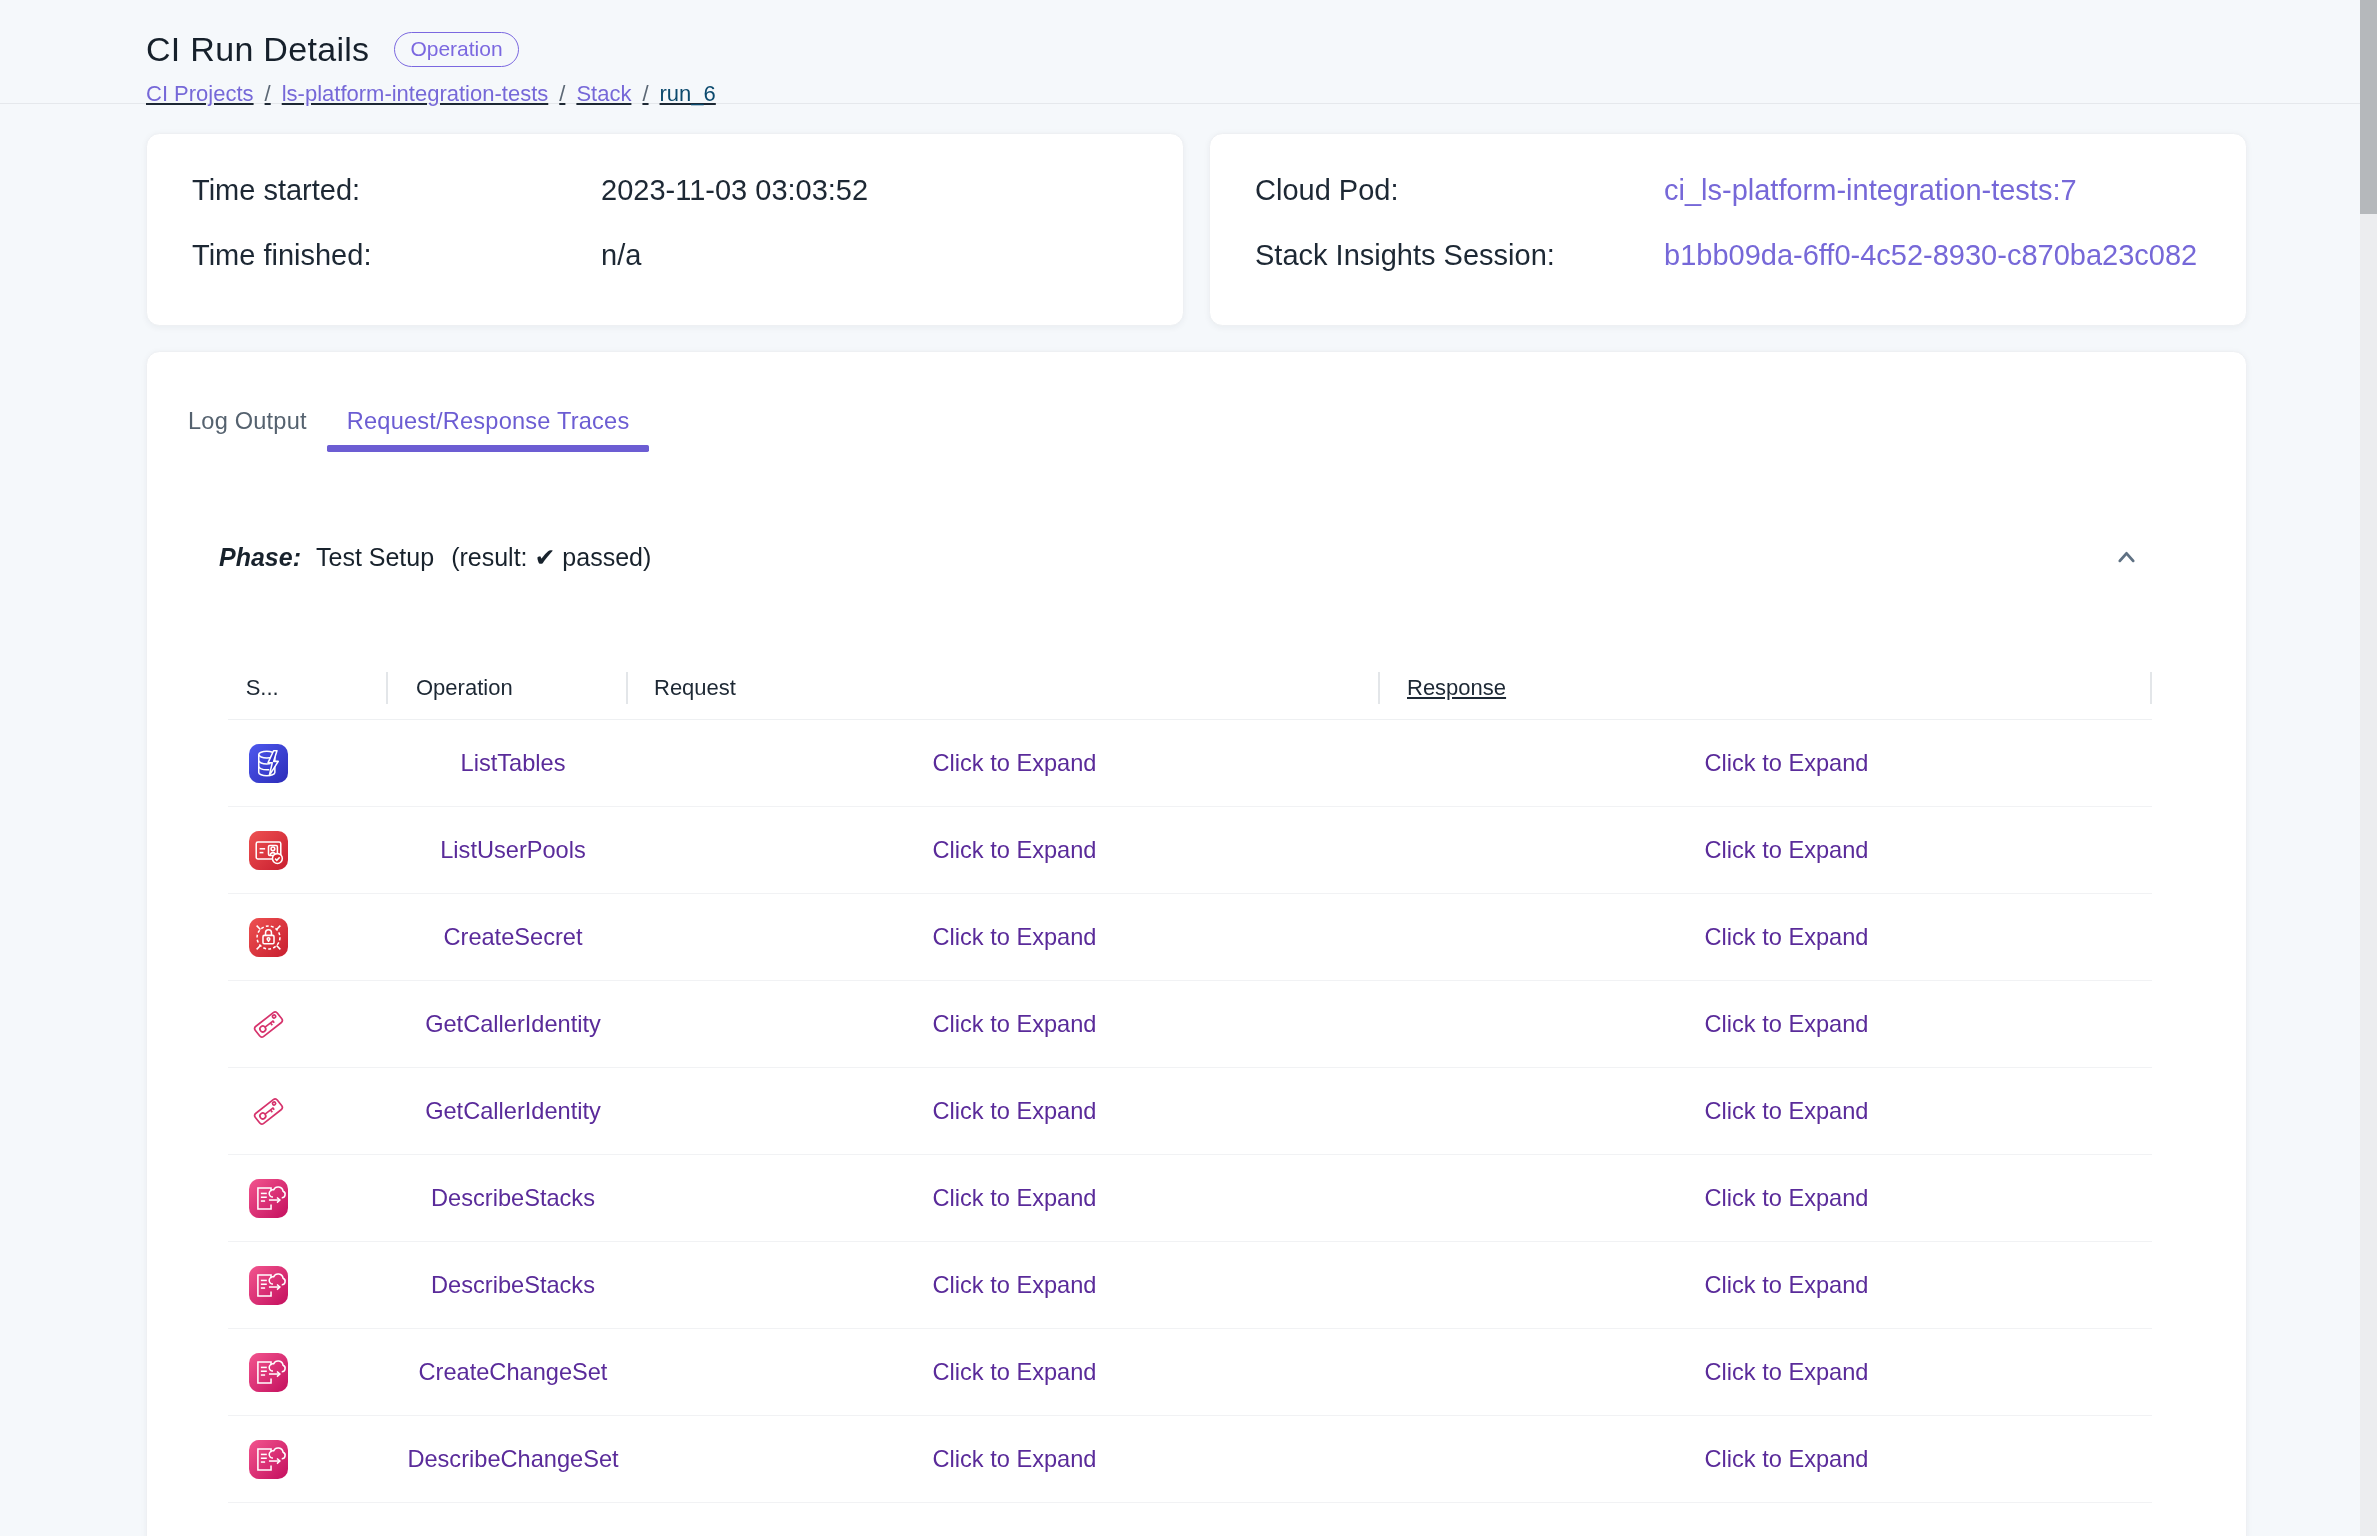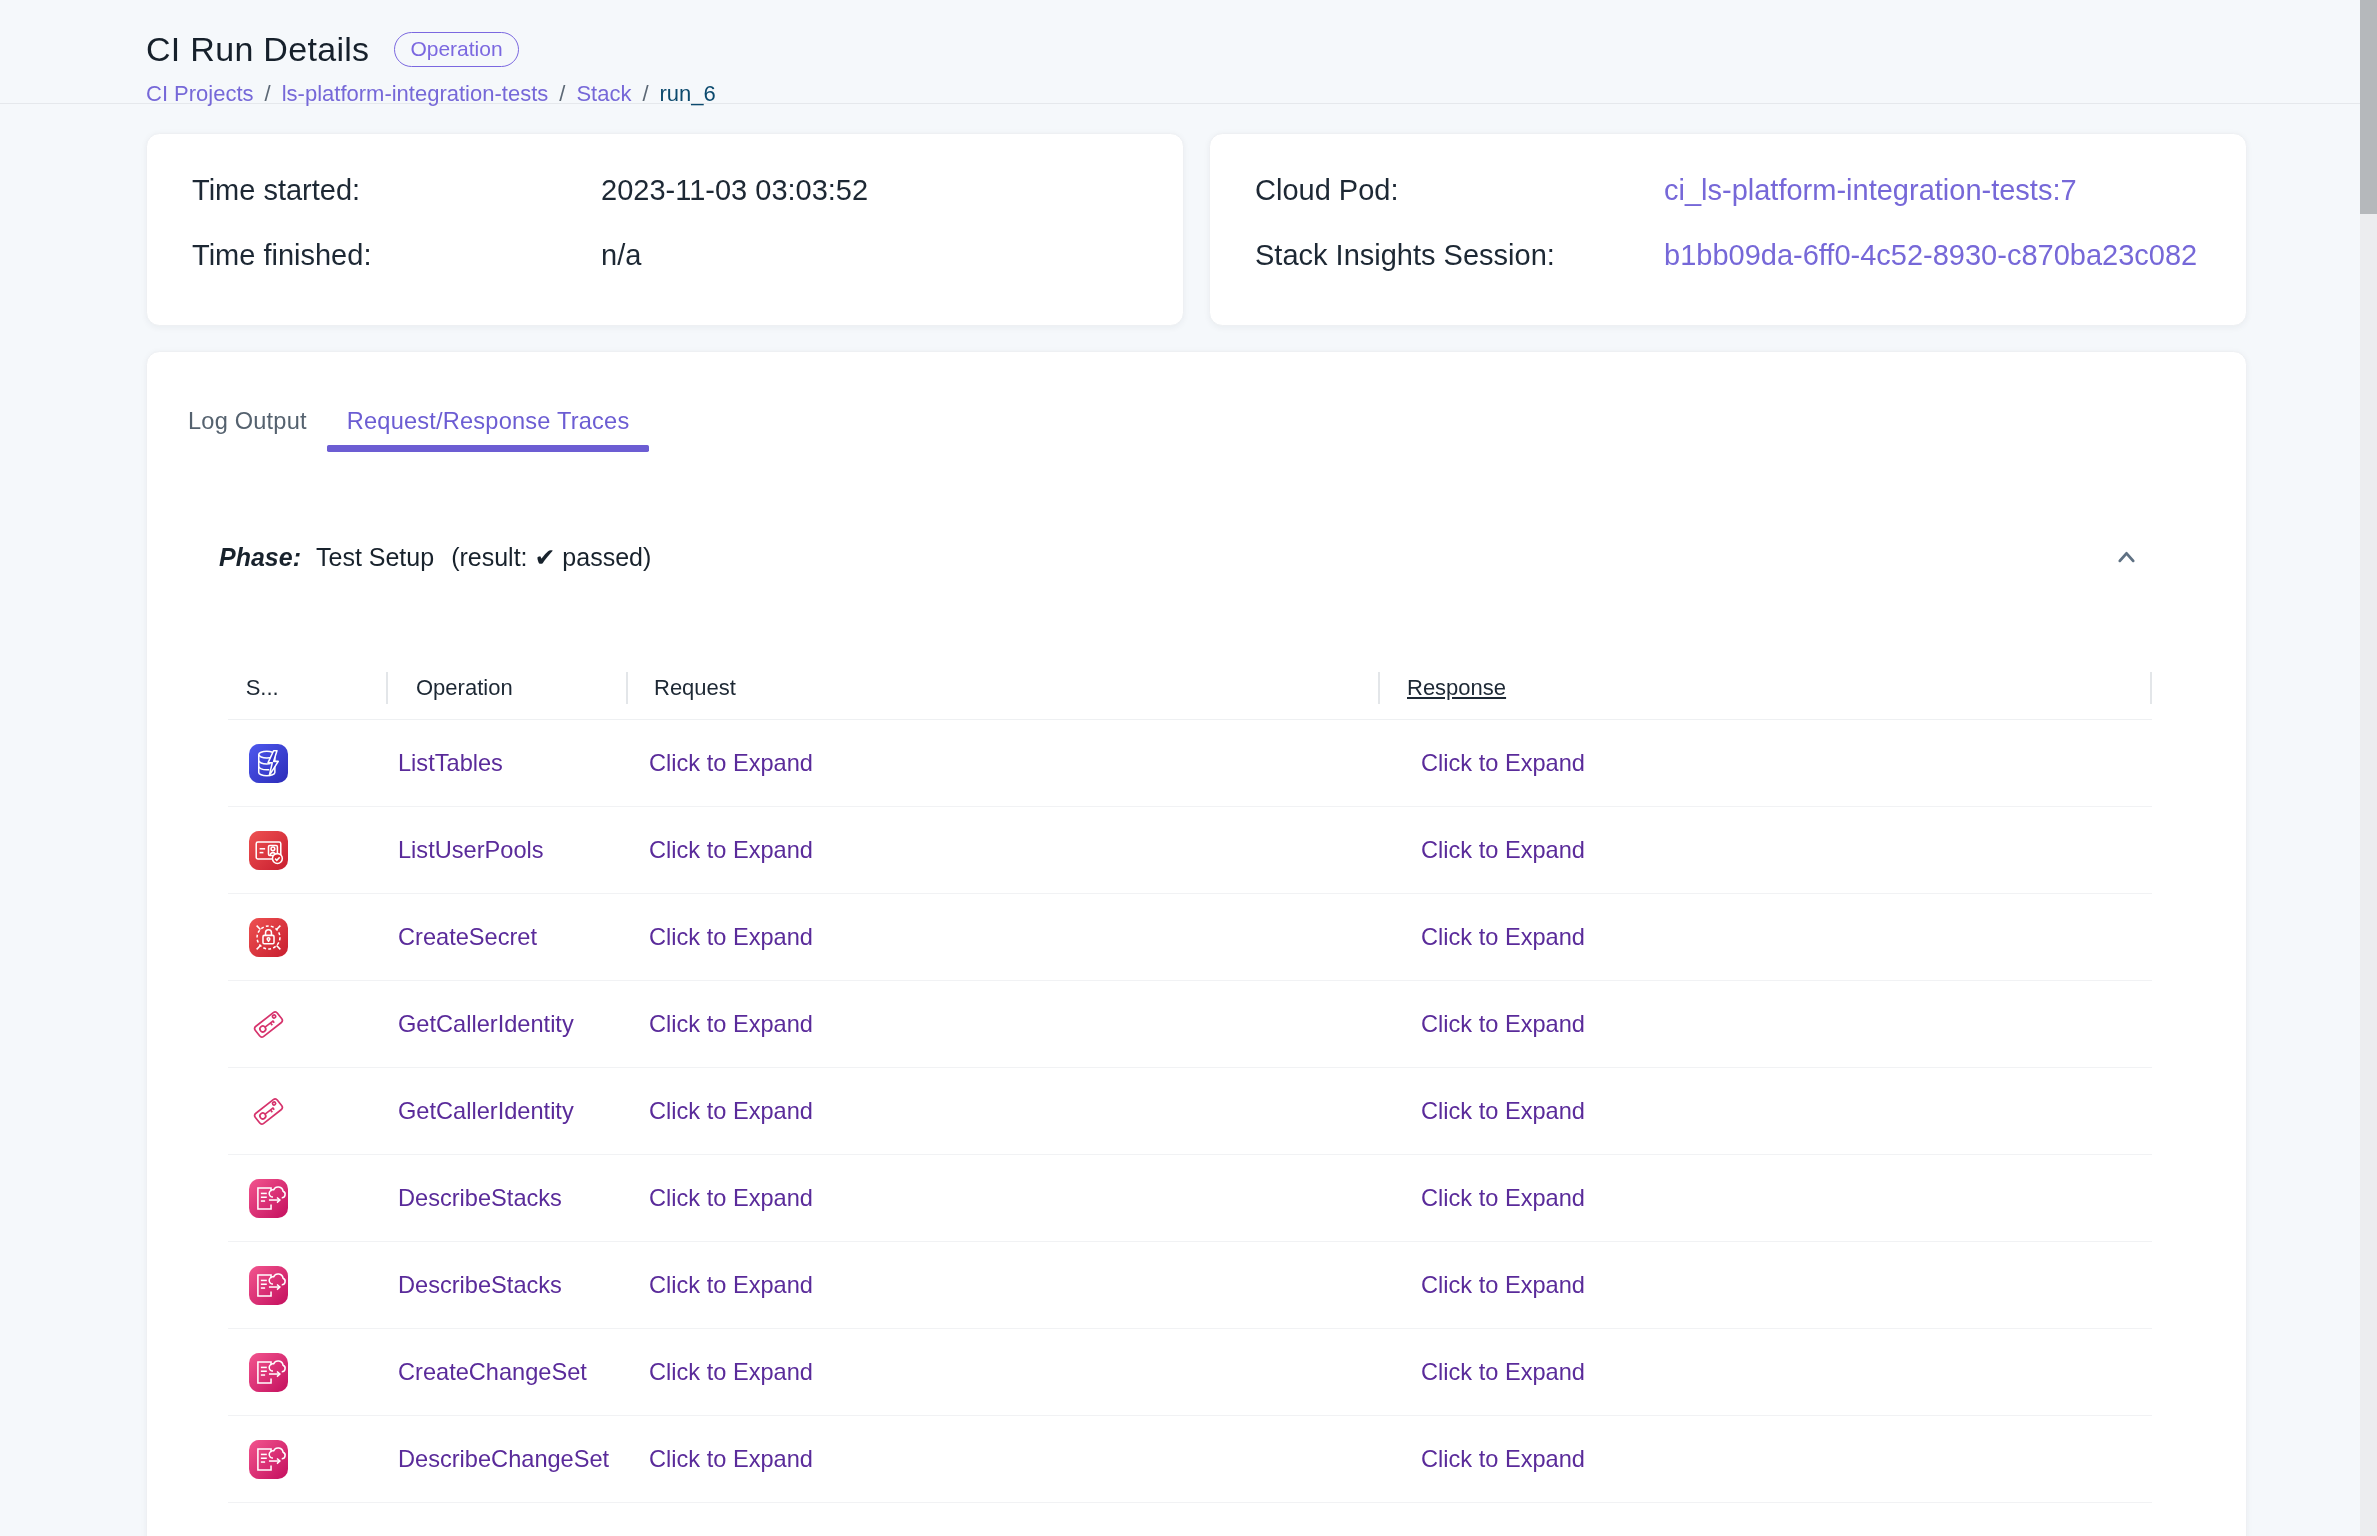--- a/index.html
+++ b/index.html
@@ -17,21 +17,21 @@
   .scrollbar-thumb { position:absolute; top:0; left:0; width:17px; height:214px; background:#b5b8bb; }
 
   
   .app-header { height:104px; padding:30px 0 0 146px; border-bottom:0.8px solid #e5e8ec; }
   .title-row { display:flex; align-items:center; }
   .page-title { font-size:34px; font-weight:500; color:#16202b; letter-spacing:0.3px; }
   .badge {
     margin-left:25px; border:1.7px solid #7b68e0; color:#7b68e0;
     border-radius:20px; padding:5px 15px 6.7px; font-size:21px; line-height:1;
   }
-  .breadcrumb { margin-top:11.8px; display:flex; align-items:flex-start; font-size:22px; }
+  .breadcrumb { margin-top:11.8px; display:flex; align-items:flex-start; font-size:22px;text-decoration:underline; }
   .crumb-wrap { display:flex; align-items:center; }
   .crumb { color:#0c4a6e; }
   .crumb-link { color:#7668d8; cursor:pointer; }
   .crumb-sep { color:#5c6875; margin:0 11px; }
 
   
   .cards-row { display:flex; gap:25px; margin:29px 130px 0 146px; }
   .card {
     flex:1; height:193px; background:#ffffff; border:0.8px solid #eef0f3;
     border-radius:13.5px; box-shadow:0 1.7px 6.7px rgba(20,30,50,.05);
@@ -69,21 +69,21 @@
   .thead, .trow { display:grid; grid-template-columns:160px 240px 752px 1fr; align-items:center; }
   .thead { height:63px; border-bottom:0.8px solid #eef0f2; font-size:22px; color:#1d2834; }
   .th { position:relative; height:100%; display:flex; align-items:center; }
   .th::after { content:''; position:absolute; right:0; top:50%; transform:translateY(-50%);
                width:1.7px; height:32px; background:#e3e6e9; }
   .th-service  { padding-left:17.7px; }
   .th-operation{ padding-left:28px; }
   .th-request  { padding-left:26px; }
   .th-response { padding-left:27px;text-decoration:underline; }
 
-  .trow { height:87px; border-bottom:0.8px solid #f1f2f4; }
+  .trow { height:87px; border-bottom:0.8px solid #f1f2f4;text-align:center; }
   .cell-service  { padding-left:21px; }
   .cell-operation{ padding-left:10px; font-size:23.6px; color:#5a2b9a; }
   .cell-request  { padding-left:21px; }
   .cell-response { padding-left:41px; }
   .expand-link { font-size:23.6px; color:#5a2b9a; cursor:pointer; }
 
   
   .svc-icon { width:39px; height:39px; border-radius:10px; display:flex; align-items:center; justify-content:center; }
   .svc-dynamodb      { background:linear-gradient(135deg,#4d58ee,#2c2cb8); }
   .svc-red           { background:linear-gradient(135deg,#ee5151,#c81e2f); }

